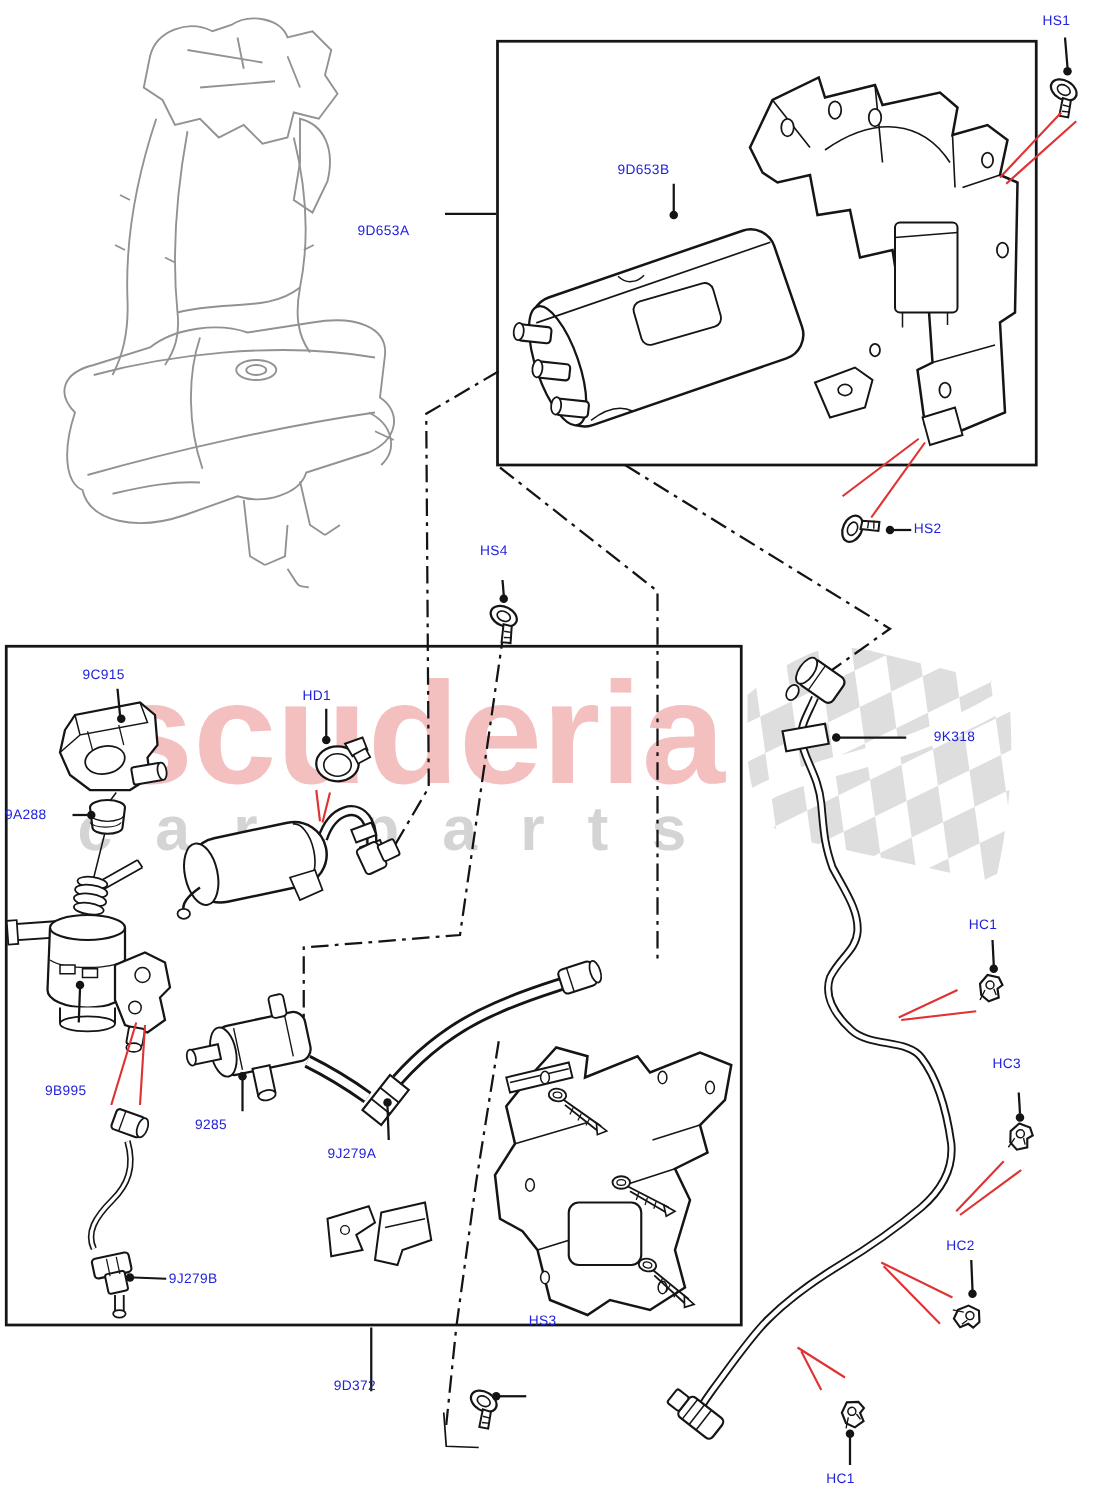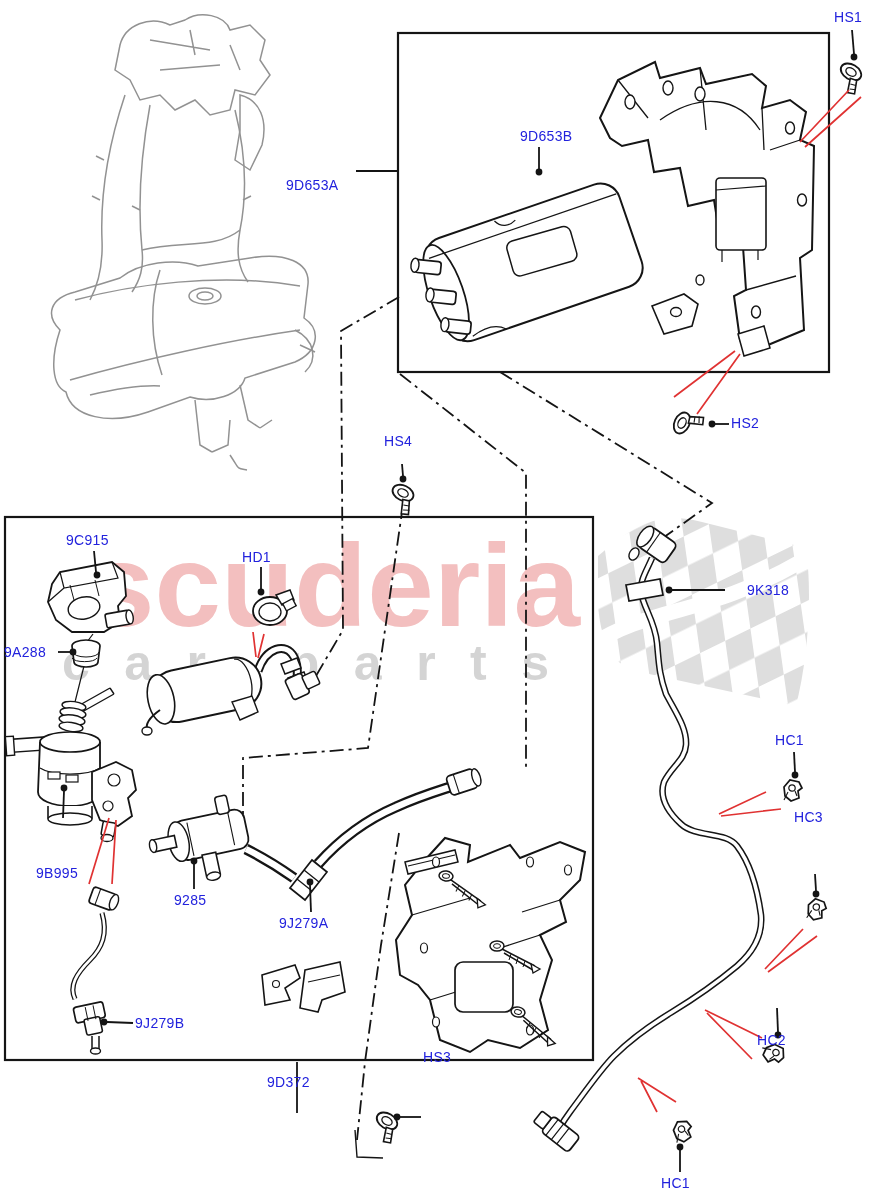--- a/index.html
+++ b/index.html
@@ -7,21 +7,21 @@
     --leader-color:#141414;
     --arrow-color:#e03232;
     --brand-color:#f3bfbf;
     --tagline-color:#d4d4d4;
     --flag-color:#dcdcdc;
   }
   html,body{margin:0;padding:0;background:#fff;}
   #stage{position:relative;width:876px;height:1200px;background:#fff;overflow:hidden;
          font-family:"Liberation Sans", sans-serif;}
   #art{position:absolute;left:0;top:0;}
-  .callout{position:absolute;font-size:14px;line-height:18px;color:var(--callout-color);
+  .callout{position:absolute;font-size:11px;line-height:18px;color:var(--callout-color);
            white-space:nowrap;letter-spacing:0.3px;}
   .ink{stroke:var(--leader-color);}
   .red{stroke:var(--arrow-color);}
   .part{fill:#ffffff;stroke:#151515;}
   .thin{fill:none;stroke:#151515;}
   .sketch{fill:none;stroke:#929292;}
 </style>
 </head>
 <body>
 
@@ -361,31 +361,31 @@
     <path d="M109,818 L89,884 M116,820 L112,884"></path>
     <path d="M766,792 L719,814 M781,809 L721,816"></path>
     <path d="M803,929 L765,969 M817,936 L768,972"></path>
     <path d="M762,1038 L705,1010 M752,1059 L707,1013"></path>
     <path d="M676,1102 L638,1078 M657,1112 L641,1081"></path>
   </g>
 </svg>
 
 <div class="callout" style="left:834px;top:8px">HS1</div>
 <div class="callout" style="left:286px;top:176px">9D653A</div>
-<div class="callout" style="left:520px;top:127px">9D653B</div>
+<div class="callout" style="left:494px;top:127px">9D653B</div>
 <div class="callout" style="left:731px;top:414px">HS2</div>
 <div class="callout" style="left:384px;top:432px">HS4</div>
 <div class="callout" style="left:66px;top:531px">9C915</div>
 <div class="callout" style="left:242px;top:548px">HD1</div>
 <div class="callout" style="left:4px;top:643px">9A288</div>
 <div class="callout" style="left:747px;top:581px">9K318</div>
 <div class="callout" style="left:775px;top:731px">HC1</div>
 <div class="callout" style="left:36px;top:864px">9B995</div>
-<div class="callout" style="left:174px;top:891px">9285</div>
-<div class="callout" style="left:279px;top:914px">9J279A</div>
-<div class="callout" style="left:794px;top:808px">HC3</div>
+<div class="callout" style="left:156px;top:891px">9285</div>
+<div class="callout" style="left:262px;top:914px">9J279A</div>
+<div class="callout" style="left:794px;top:842px">HC3</div>
 <div class="callout" style="left:135px;top:1014px">9J279B</div>
-<div class="callout" style="left:757px;top:1031px">HC2</div>
-<div class="callout" style="left:267px;top:1073px">9D372</div>
+<div class="callout" style="left:757px;top:988px">HC2</div>
+<div class="callout" style="left:267px;top:1100px">9D372</div>
 <div class="callout" style="left:423px;top:1048px">HS3</div>
 <div class="callout" style="left:661px;top:1174px">HC1</div>
 
 </div>
 
 </body></html>

